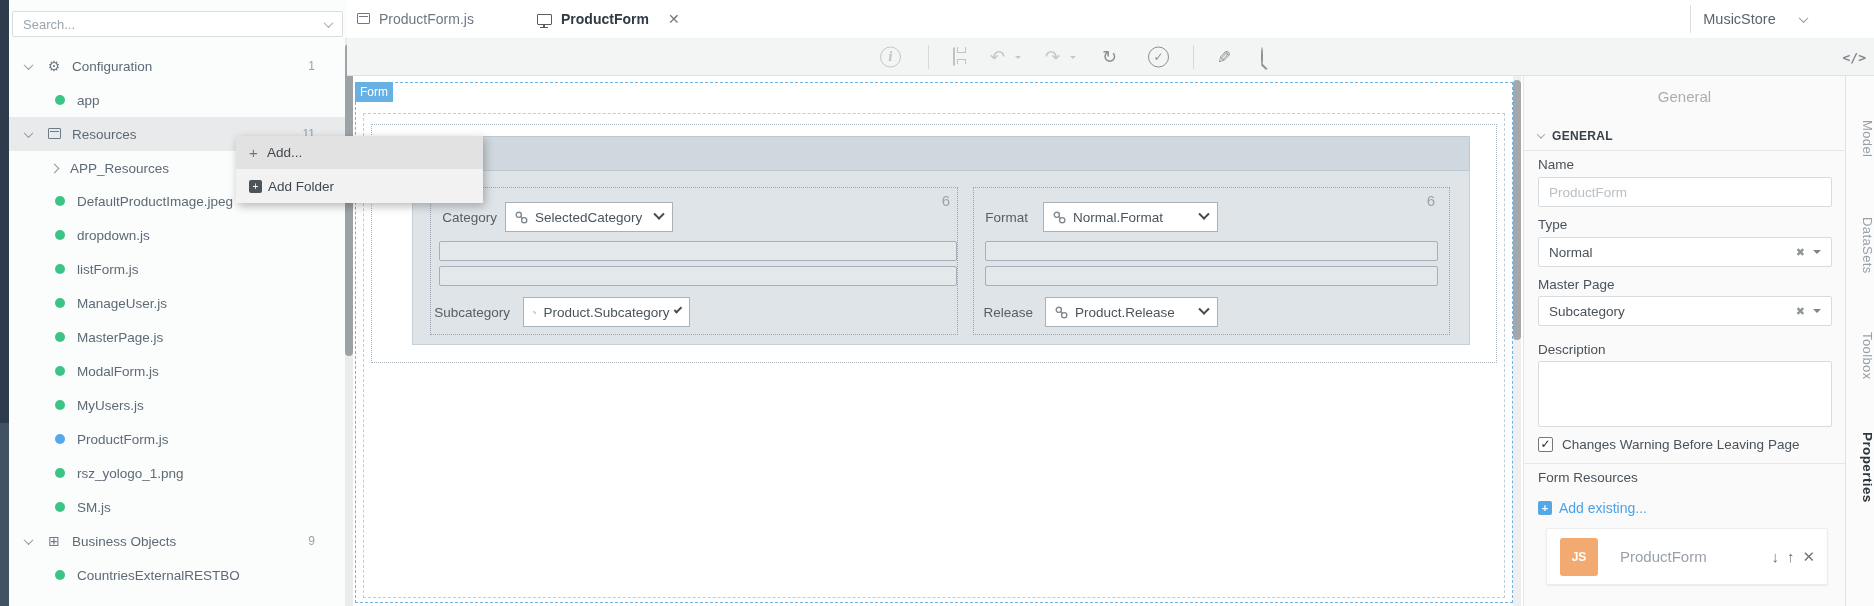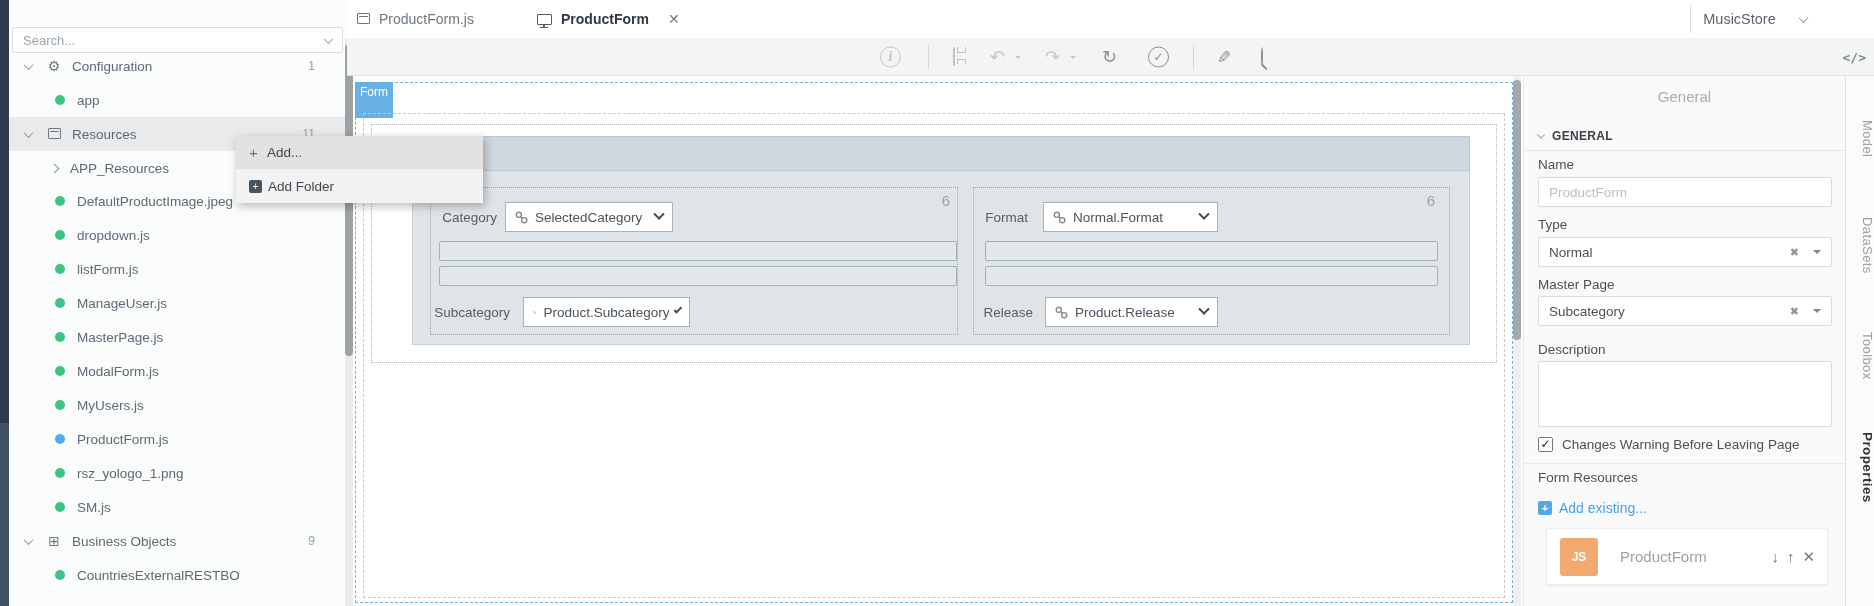--- a/index.html
+++ b/index.html
@@ -5,21 +5,21 @@
   * { margin:0; padding:0; box-sizing:border-box; }
   html,body { width:1874px; height:606px; background:#fff; font-family:"Liberation Sans","DejaVu Sans",sans-serif; overflow:hidden; }
   #stage { position:relative; width:1874px; height:606px; background:#fff; }
 
   
   .dark-rail { position:absolute; left:0; top:0; width:9px; height:606px; background:#2d3b4c; }
   .dark-rail-thumb { position:absolute; left:0; top:423px; width:9px; height:183px; background:#415262; }
 
   
   .sidebar { position:absolute; left:9px; top:0; width:338px; height:606px; background:#fbfcfc; }
-  .search-box { position:absolute; left:3px; top:11px; width:331px; height:26px; border:1px solid #d9dde0; background:#fff; border-radius:2px; display:flex; align-items:center; padding:0 10px;margin-top:16px; }
+  .search-box { position:absolute; left:3px; top:11px; width:331px; height:26px; border:1px solid #d9dde0; background:#fff; border-radius:2px; display:flex; align-items:center; padding:0 10px; }
   .search-box input { border:none; outline:none; flex:1; font-size:13px; color:#5d6a76; background:transparent; font-family:inherit; }
   .search-box input::placeholder { color:#9aa5ad; }
   .trow { position:absolute; left:0; right:0; height:34px; display:flex; align-items:center; font-size:13.5px; color:#5d6a76; cursor:default; }
   .trow.selected { background:#e9eaeb; }
   .trow .count { position:absolute; right:32px; font-size:12px; color:#95a1ab; }
   .cv { display:inline-block; width:7px; height:7px; border-right:1.5px solid #8b97a1; border-bottom:1.5px solid #8b97a1; }
   .cv.down { transform:rotate(45deg) translate(-1px,-1px); }
   .cv.right { transform:rotate(-45deg); }
   .lvl0 .cv { margin-left:16px; }
   .lvl0 .sec-icon { margin-left:14px; margin-right:10px; width:16px; text-align:center; color:#6e7b87; font-size:14px; }
@@ -62,21 +62,21 @@
   .code-toggle { position:absolute; right:8px; top:50%; transform:translateY(-50%); font-family:"DejaVu Sans Mono",monospace; font-size:13px; font-weight:bold; color:#7d858c; cursor:pointer; }
 
   
   .canvas { position:absolute; left:353px; top:76px; width:1160px; height:530px; background:#fff; }
   .vsb-track { position:absolute; left:345px; top:38px; width:8px; height:568px; background:#ebebeb; }
   .vsb-thumb { position:absolute; left:345px; top:44px; width:8px; height:312px; background:#9da2a6; border-radius:4px; }
   .csb-track { position:absolute; left:1513px; top:76px; width:8px; height:530px; background:#efefef; }
   .csb-thumb { position:absolute; left:1513px; top:80px; width:8px; height:260px; background:#a3a8ac; border-radius:4px; }
 
   .sel-blue   { position:absolute; left:355px; top:82px;  width:1158px; height:521px; border:1px dashed #6fb3e3; }
-  .form-badge { position:absolute; left:355px; top:82px;  width:38px; height:36px; background:#66b0e4; color:#fff; font-size:12px; text-align:center; line-height:20px; }
+  .form-badge { position:absolute; left:355px; top:82px;  width:38px; height:20px; background:#66b0e4; color:#fff; font-size:12px; text-align:center; line-height:20px; }
   .wrap-dash  { position:absolute; left:363px; top:113px; width:1142px; height:485px; border:1px dashed #c3ccd2; }
   .wrap-dot   { position:absolute; left:371px; top:124px; width:1126px; height:239px; border:1px dotted #aab4bc; }
   .form-head  { position:absolute; left:412px; top:136px; width:1058px; height:35px; background:#cfd8de; border:1px solid #bdc8cf; }
   .form-body  { position:absolute; left:412px; top:171px; width:1058px; height:174px; background:#dfe4e8; border:1px solid #c8d0d5; border-top:none; }
   .fcol { position:absolute; top:187px; height:148px; border:1px dotted #99a4ae; }
   .fcol.left  { left:430px; width:528px; }
   .fcol.right { left:973px; width:477px; }
   .col-badge { position:absolute; top:192px; width:20px; font-size:15px; color:#97a5b0; text-align:right; }
   .flabel { position:absolute; font-size:13.5px; color:#555f66; text-align:right; }
   .fdrop { position:absolute; height:30px; background:#fff; border:1px solid #a8b2ba; display:flex; align-items:center; padding:0 9px; gap:7px; font-size:13.5px; color:#4a545c; cursor:pointer; }
@@ -91,21 +91,21 @@
   .sq-plus { width:13px; height:13px; border-radius:2px; background:#4c545b; color:#fff; font-size:10px; line-height:13px; text-align:center; margin-right:6px; }
 
   
   .props { position:absolute; left:1523px; top:76px; width:322px; height:530px; background:#fafafa; border-left:1px solid #e6e6e6; font-size:13.5px; color:#49525a; }
   .props .ptitle { position:absolute; top:12px; left:0; right:0; text-align:center; font-size:15px; color:#a8aeb4; }
   .psec { position:absolute; top:46px; left:14px; height:28px; display:flex; align-items:center; gap:8px; font-size:12px; font-weight:bold; color:#39424a; letter-spacing:.3px; cursor:pointer; }
   .psec .cv { width:6px; height:6px; border-color:#9aa2a9; }
   .psec-line { position:absolute; top:74px; left:0; right:0; height:1px; background:#e6e6e6; }
   .plabel { position:absolute; left:14px; }
   .pinput { position:absolute; left:14px; width:294px; height:30px; background:#fff; border:1px solid #d9dcde; border-radius:2px; padding:0 10px; font-size:13.5px; font-family:inherit; color:#b9c1c8; outline:none; }
-  .pselect { position:absolute; left:14px; width:294px; height:30px; background:#fff; border:1px solid #d9dcde; border-radius:2px; display:flex; align-items:center; padding:0 10px; gap:6px; cursor:pointer; }
+  .pselect { position:absolute; left:14px; width:294px; height:30px; background:#fff; border:1px solid #d9dcde; border-radius:2px; display:flex; align-items:center; padding:0 10px; cursor:pointer; }
   .pselect .clear { margin-left:auto; font-size:11px; color:#8d959b; }
   .pselect .dcaret { width:0; height:0; border:4px solid transparent; border-top-color:#7d868d; margin-top:4px; margin-left:8px; }
   .ptextarea { position:absolute; left:14px; width:294px; height:66px; background:#fff; border:1px solid #d9dcde; border-radius:2px; resize:none; outline:none; font-family:inherit; }
   .pcheckrow { position:absolute; left:14px; display:flex; align-items:center; gap:9px; cursor:pointer; }
   .pcheck { width:15px; height:15px; background:#fff; border:1.5px solid #787878; border-radius:2px; color:#222; font-size:12px; line-height:13px; text-align:center; font-weight:bold; }
   .pdivider { position:absolute; left:0; right:0; height:1px; background:#e8e8e8; }
   .addlink { position:absolute; left:14px; display:flex; align-items:center; gap:7px; color:#4aa3e8; font-size:14px; cursor:pointer; }
   .addlink .bsq { width:14px; height:14px; border-radius:2px; background:#55a7e5; color:#fff; font-size:11px; line-height:14px; text-align:center; font-weight:bold; }
   .rescard { position:absolute; left:22px; width:282px; height:57px; background:#fff; border:1px solid #ededed; border-radius:2px; box-shadow:0 1px 2px rgba(0,0,0,.07); display:flex; align-items:center; }
   .jsbadge { width:38px; height:38px; margin-left:13px; border-radius:3px; background:#f3aa70; color:#fff; font-size:12px; font-weight:bold; display:flex; align-items:center; justify-content:center; }

